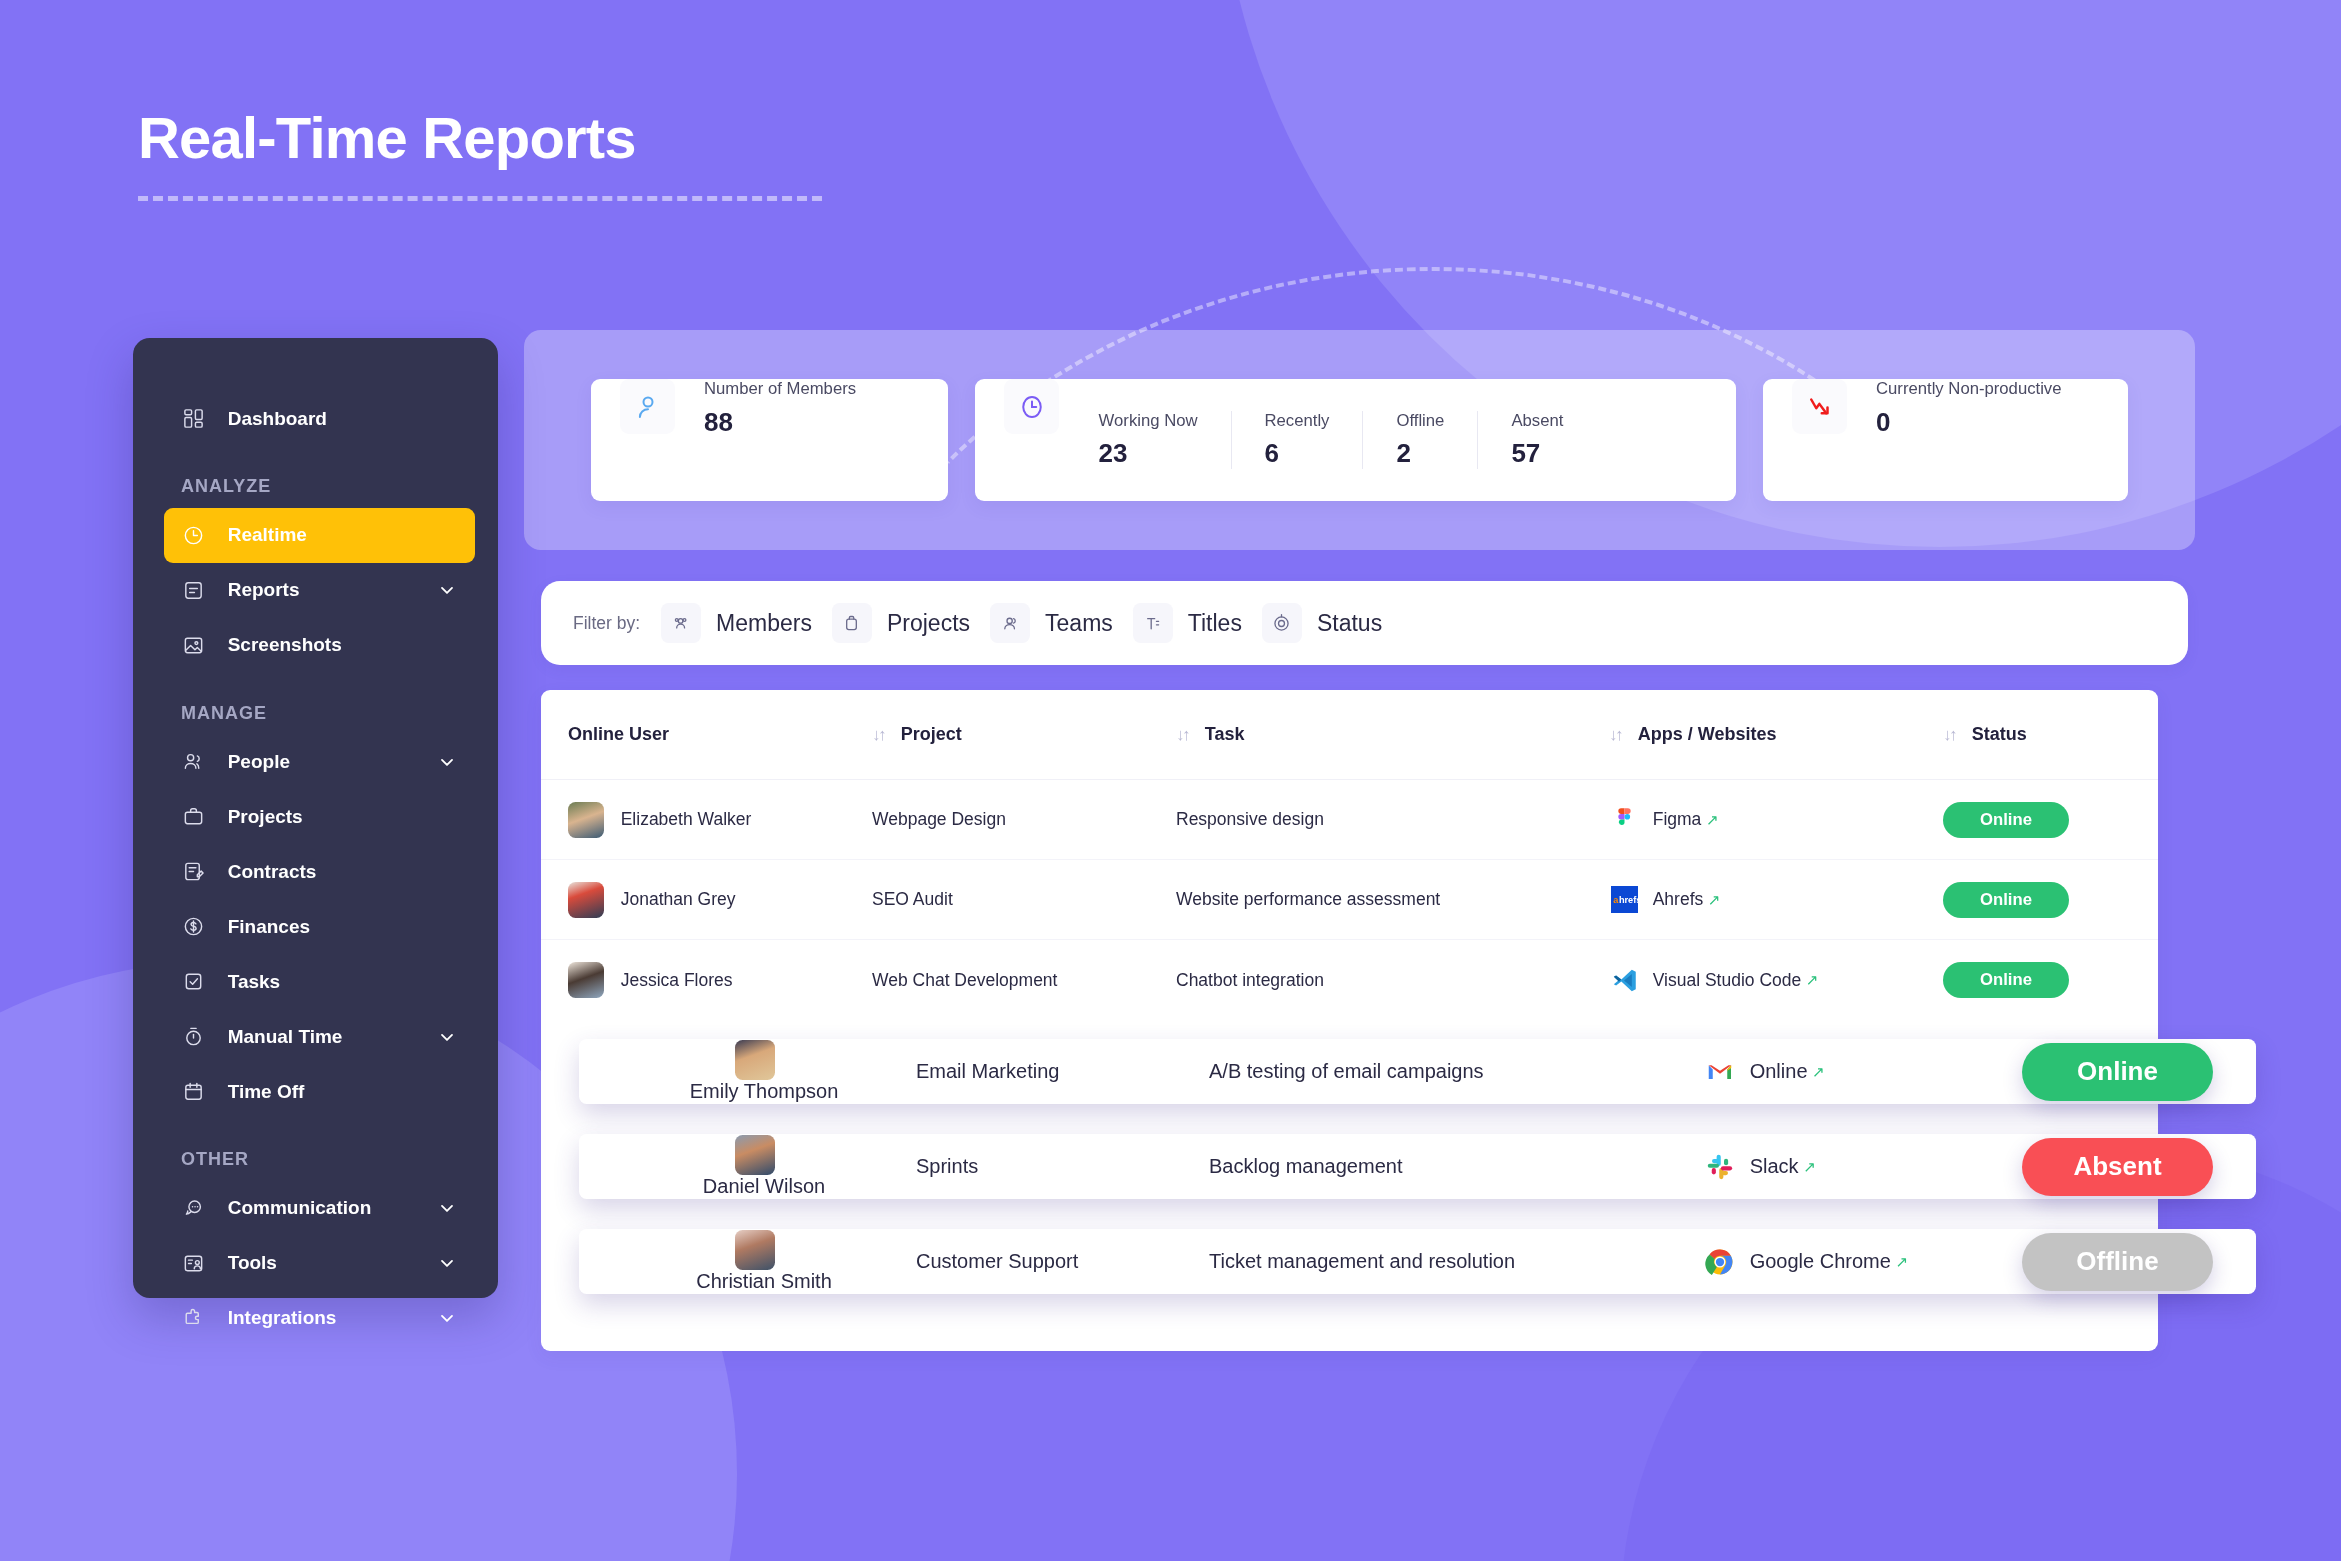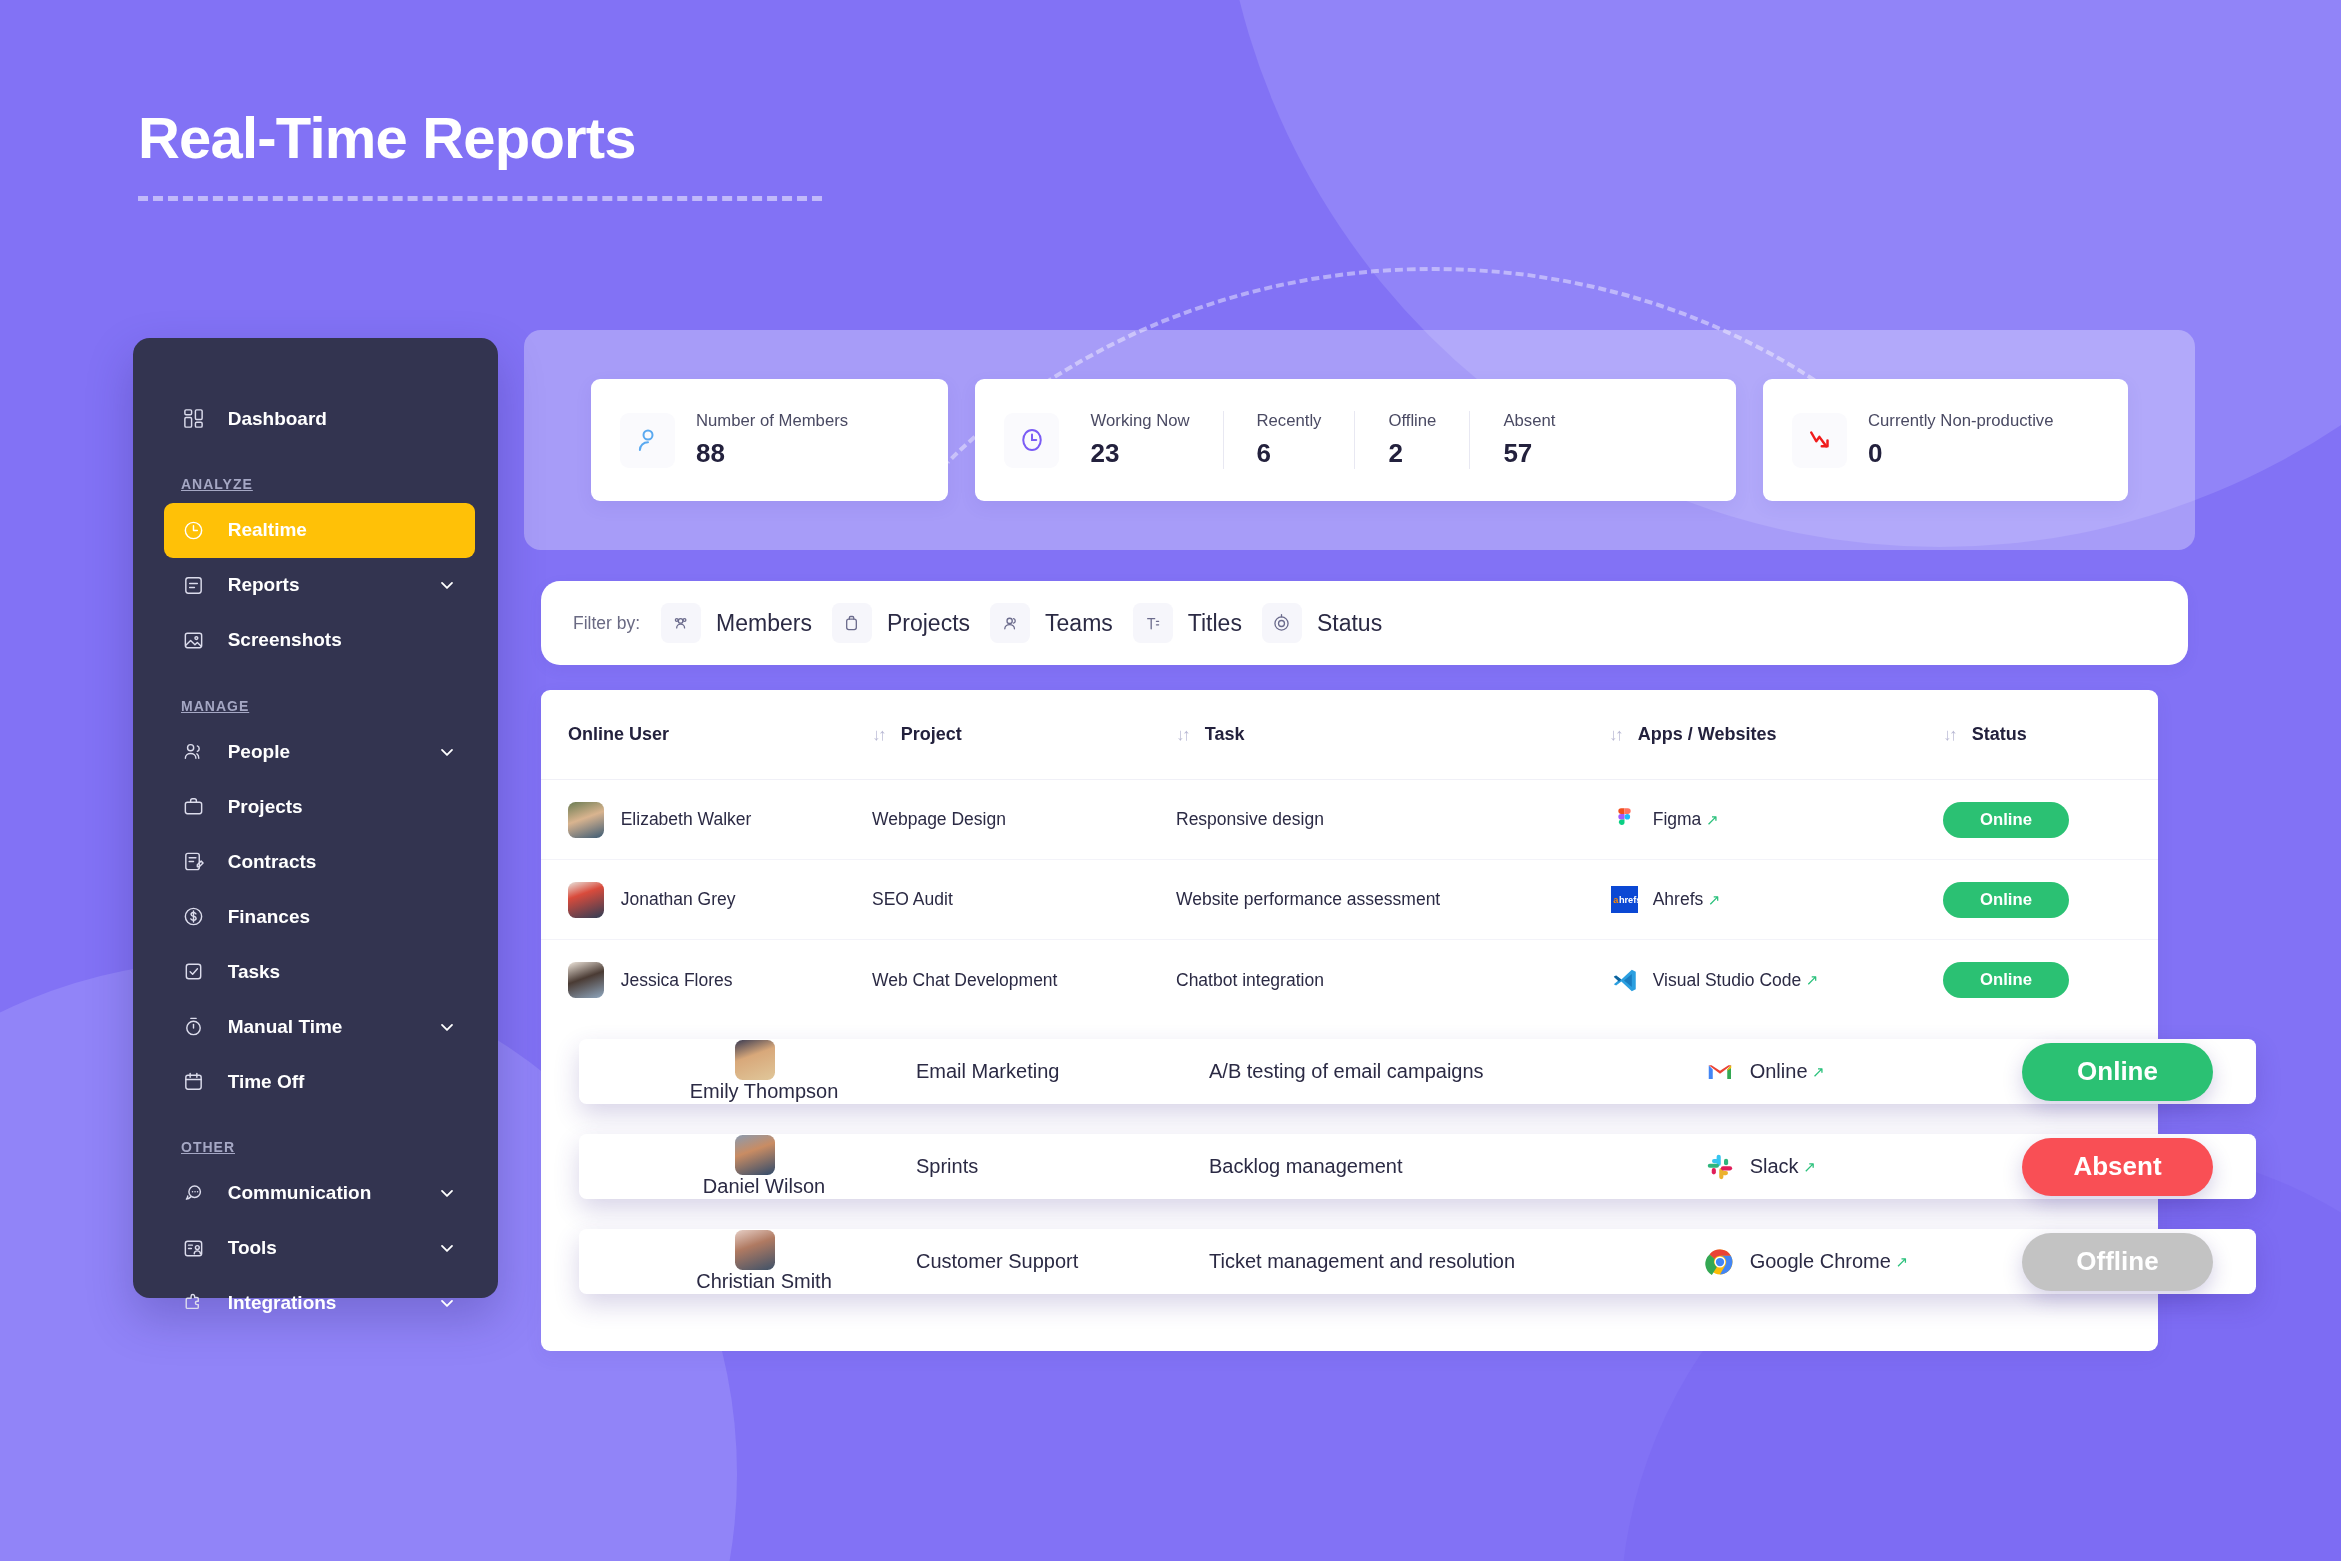--- a/index.html
+++ b/index.html
@@ -70,47 +70,46 @@
   }
   .nav-item .ico { width: 26px; height: 26px; flex: 0 0 26px; display: flex; align-items: center; justify-content: center; }
   .nav-item .ico svg { width: 23px; height: 23px; }
   .nav-label { font-size: 19px; font-weight: 600; margin-left: 21px; white-space: nowrap; }
   .nav-caret { position: absolute; right: 18px; top: 50%; transform: translateY(-50%); width: 20px; height: 20px; }
   .nav-item.active { background: #ffc107; }
   .nav-item.active .nav-label { color: #ffffff; }
   .section-label {
     margin: 30px 40px 10.6px 40px;
     color: #a5a7c4;
-    font-size: 14px;
+    font-size: 18px;
     font-weight: bold;
     letter-spacing: 1px;
-    text-decoration: underline;
   }
 
   
   .stats-panel {
     position: absolute;
     left: 524px; top: 330px;
     width: 1671px; height: 220px;
     background: rgba(255,255,255,0.30);
     border-radius: 16.7px;
     z-index: 10;
     display: flex;
     align-items: center;
     padding: 0 67px;
     gap: 27px;
   }
   .stat-card {
     background: #ffffff;
     border-radius: 9px;
     height: 122px;
     display: flex;
-    align-items: center;
     padding: 0 29px;
     box-shadow: 0 6px 16.7px rgba(70,50,160,0.08);
+    gap: 8px;
   }
   .card-members { width: 357px; }
   .card-working { flex: 1; }
   .card-nonprod { width: 365px; }
   .stat-icon-box {
     width: 55px; height: 55px;
     border-radius: 9px;
     background: #fafafd;
     display: flex; align-items: center; justify-content: center;
     flex: 0 0 55px;

